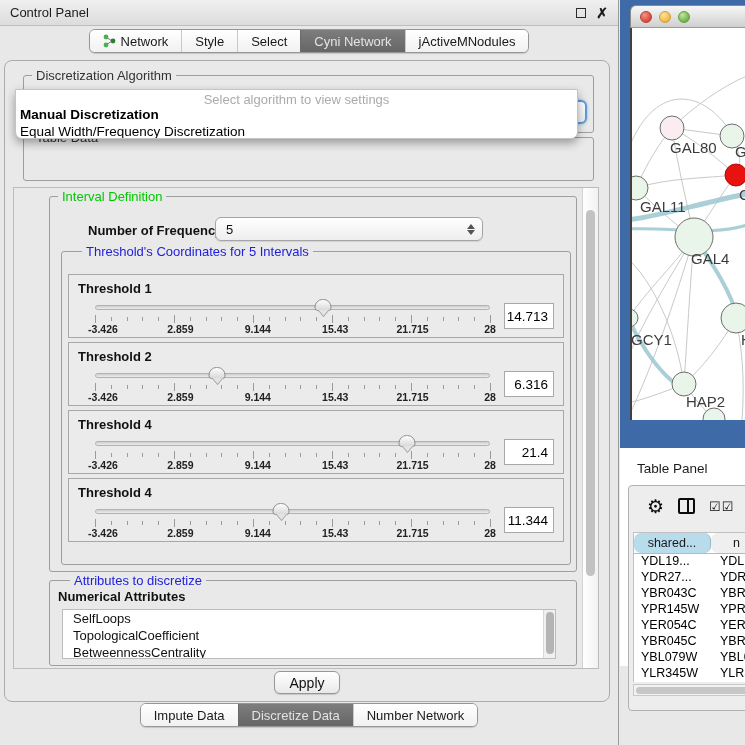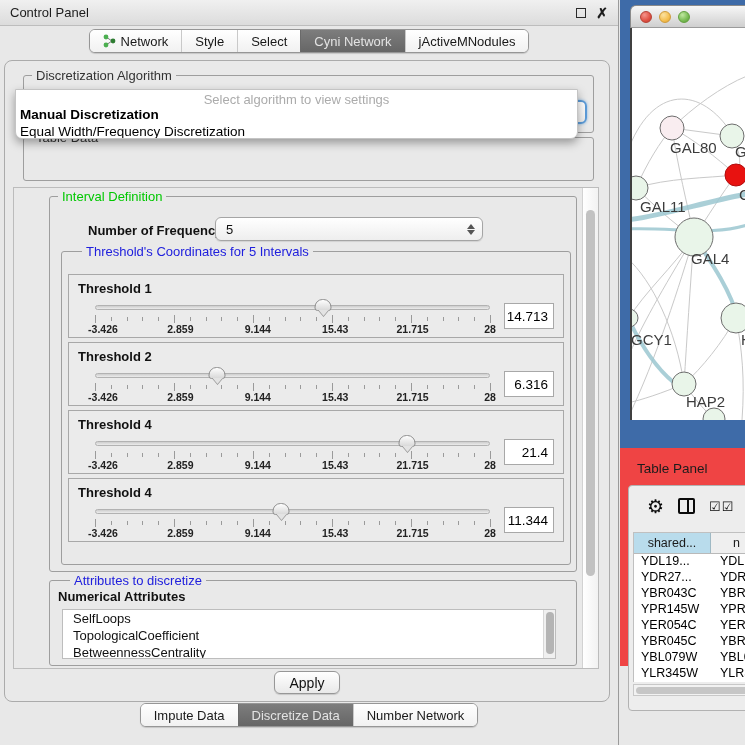--- a/index.html
+++ b/index.html
@@ -124,34 +124,34 @@
   .mac-window { position:absolute; left:10px; top:5px; width:130px; height:416px; }
   .mac-titlebar { height:23px; background:linear-gradient(#f7f7f7,#cfcfcf);
     border:1px solid #8a8a8a; border-bottom:1px solid #9b9b9b; border-radius:6px 6px 0 0;
     display:flex; align-items:center; gap:7px; padding-left:9px; }
   .light { width:12px; height:12px; border-radius:50%; }
   .light.red { background:radial-gradient(circle at 35% 30%, #f4958c, #e05143 60%, #b93a2e); border:1px solid #b54034; }
   .light.yellow { background:radial-gradient(circle at 35% 30%, #fbe2a2, #f5bf4f 60%, #d99e34); border:1px solid #cf9c3c; }
   .light.green { background:radial-gradient(circle at 35% 30%, #c0e8a0, #78bb53 60%, #57973a); border:1px solid #62a03e; }
   .net-canvas { width:120px; height:392px; background:#ffffff; border-left:2px solid #404040; }
 
-  .tp-section { position:absolute; left:0; top:448px; width:125px; height:218px; background:#ef4444; }
+  .tp-section { position:absolute; left:0; top:448px; width:125px; height:218px; background:#ffffff; }
   .tp-title { position:absolute; left:17px; top:13px; font-size:13.5px; color:#1c1c1c; }
   .tp-inner { position:absolute; left:8px; top:37px; width:130px; height:226px;
     background:#ededed; border:1px solid #b2b2b2; border-radius:4px; overflow:hidden; }
   .tp-toolbar { position:absolute; left:0; top:0; width:100%; height:40px;
     display:flex; align-items:center; gap:14px; padding-left:18px; }
   .gear-ic { font-size:19px; color:#0a0a0a; line-height:19px; }
   .split-ic { width:17px; height:16px; border:2px solid #0a0a0a; border-radius:2px; position:relative; }
   .split-ic::after { content:""; position:absolute; left:50%; top:0; bottom:0; width:2px; background:#0a0a0a; }
   .check-ic { font-size:13px; color:#0a0a0a; letter-spacing:1px; }
   .tp-table { position:absolute; left:4px; top:46px; width:130px; height:150px;
     background:#ffffff; border:1px solid #c0c0c0; border-bottom:none; overflow:hidden; }
   .tp-hrow { display:flex; height:21px; border-bottom:1px solid #b9b9b9; }
-  .tp-hcell { font-size:12.5px; color:#1a1a1a; display:flex; align-items:center; justify-content:center; }
+  .tp-hcell { font-size:12.5px; color:#1a1a1a; display:flex; align-items:center; justify-content:center;border-radius:7px; }
   .tp-hcell.c1 { width:77px; background:#b9dcec; border-right:1px solid #9fb9c4; }
   .tp-hcell.c2 { flex:1; background:#efefef; }
   .tp-row { display:flex; height:16px; }
   .tp-cell { font-size:12.5px; color:#000; white-space:nowrap; overflow:hidden; }
   .tp-cell.c1 { width:77px; padding-left:7px; }
   .tp-cell.c2 { flex:1; padding-left:9px; }
   .tp-hscroll { position:absolute; left:4px; top:198px; width:126px; height:12px;
     background:#f2f2f2; border:1px solid #c8c8c8; }
   .tp-hscroll .hthumb { position:absolute; left:2px; top:2px; height:7px; width:112px;
     background:#c6c6c6; border-radius:4px; }

